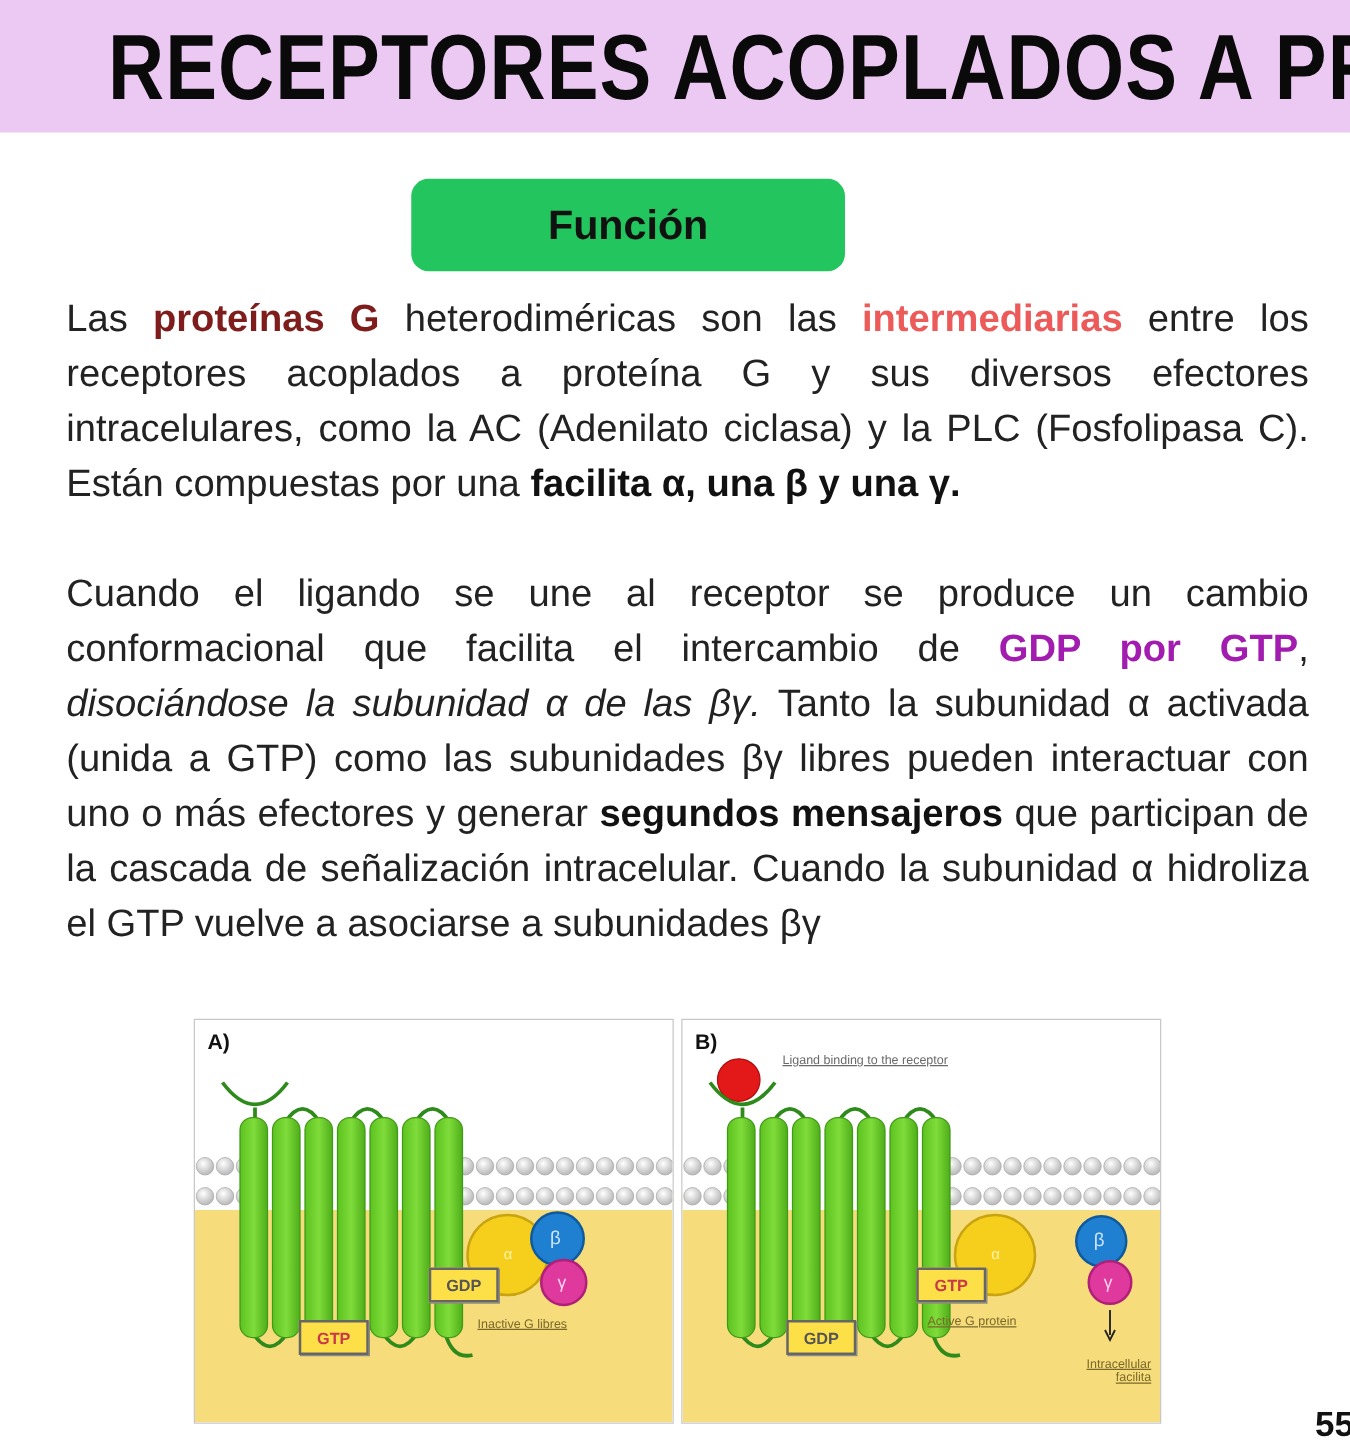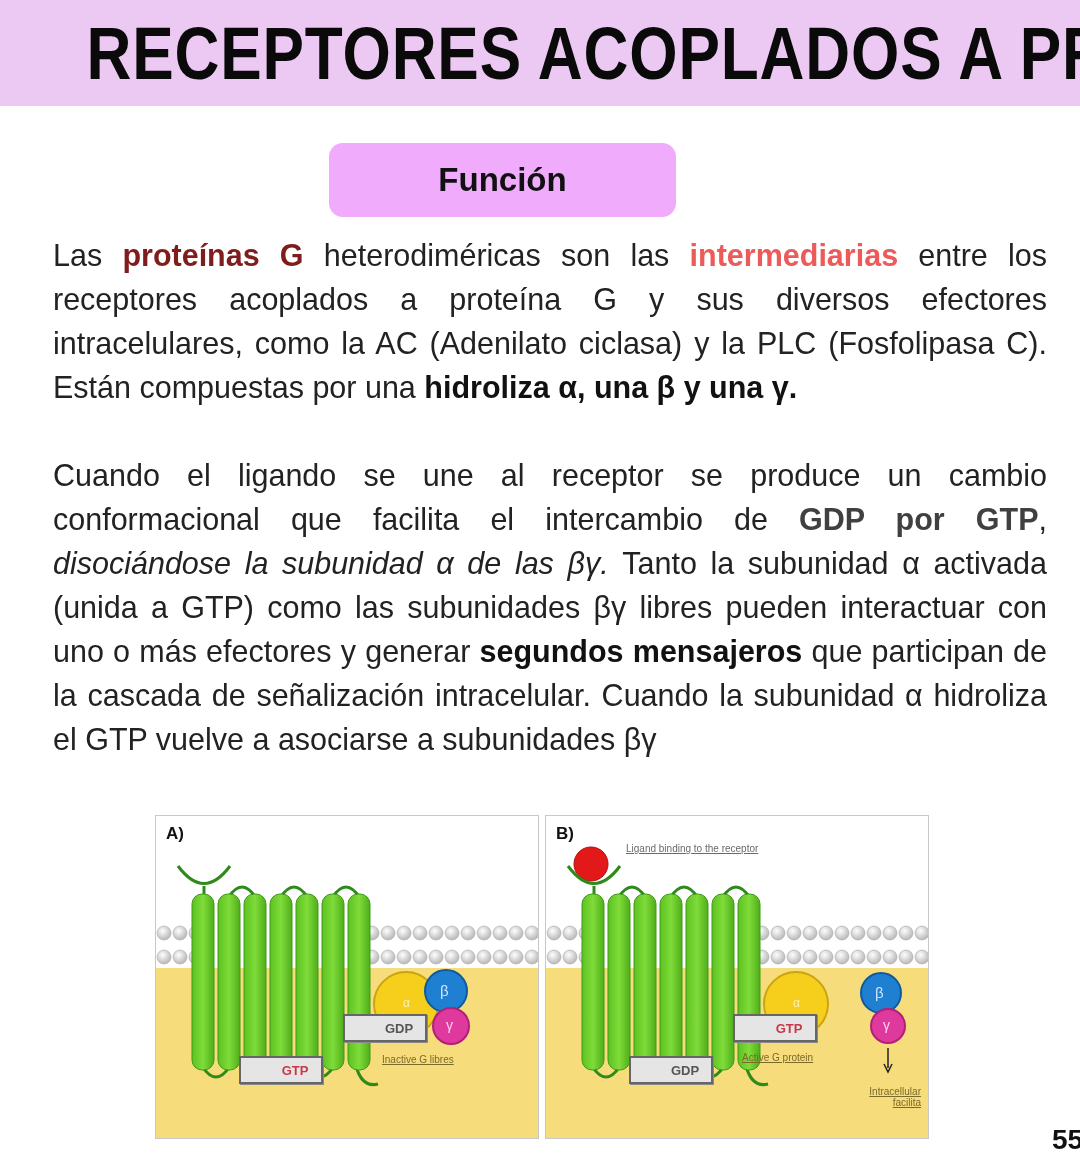--- a/index.html
+++ b/index.html
@@ -1,53 +1,53 @@
 <!DOCTYPE html>
 <html><head>
 <meta charset="utf-8">
 <style>
   html, body { margin:0; padding:0; }
   body { width:1080px; height:1164px; background:#ffffff; position:relative; overflow:hidden; font-family:"DejaVu Sans", sans-serif; color:#1a1a1a; }
   .header { position:absolute; left:0; top:0; width:1080px; height:106px; background:#ecc9f3; }
   .title { position:absolute; left:0; top:8px; width:1080px; text-align:center; font-family:"Liberation Sans", sans-serif; font-weight:bold; font-size:74px; line-height:92px; letter-spacing:1px; color:#0a0a0a; transform:scaleX(0.84); transform-origin:center; white-space:nowrap; }
-  .section-pill { position:absolute; left:329px; top:143px; width:347px; height:74px; background:#f0abfc; border-radius:14px; display:flex; align-items:center; justify-content:center; }
+  .section-pill { position:absolute; left:329px; top:143px; width:347px; height:74px; background:#22c55e; border-radius:14px; display:flex; align-items:center; justify-content:center; }
   .section-pill span { font-family:"Liberation Sans", sans-serif; font-weight:bold; font-size:33px; color:#111; }
   .para { position:absolute; left:53px; width:994px; font-family:"Liberation Sans", sans-serif; font-size:30.5px; line-height:44px; text-align:justify; color:#222; }
   .p1 { top:233px; }
   .p2 { top:453px; }
   .orange { color:#7f1d1d; font-weight:bold; }
   .red { color:#ec5a5a; font-weight:bold;margin-top:36px; }
-  .purple { color:#404040; font-weight:bold; }
+  .purple { color:#a21caf; font-weight:bold; }
   .b { font-weight:bold; color:#111; }
   .i { font-style:italic; }
   .page-num { position:absolute; left:1052px; top:1124px; font-family:Liberation Sans, sans-serif; font-weight:bold; font-size:28px; color:#111; }
   .panel { position:absolute; top:815px; width:382px; height:322px; border:1px solid #c8c8c8; background:#fff; overflow:hidden; }
   .panel-a { left:155px; }
   .panel-b { left:545px; }
   .panel svg { position:absolute; left:0; top:0; }
   .lbl { position:absolute; font-family:"Liberation Sans", sans-serif; }
   .panel-letter { font-weight:bold; font-size:17px; color:#111; left:10px; top:8px; }
   .small-cap { font-size:10px; color:#7a6a2a;text-decoration:underline; }
-  .nuc-box { position:absolute; width:52px; height:24px; background:#e5e5e5; border:2px solid #666; box-shadow:1px 1px 0 #8a8a8a; display:flex; align-items:center; justify-content:center; font-family:"Liberation Sans", sans-serif; font-size:13px; font-weight:bold;padding-left:28px; }
+  .nuc-box { position:absolute; width:52px; height:24px; background:#fde047; border:2px solid #666; box-shadow:1px 1px 0 #8a8a8a; display:flex; align-items:center; justify-content:center; font-family:"Liberation Sans", sans-serif; font-size:13px; font-weight:bold; }
   .nuc-gdp { color:#555; }
   .nuc-gtp { color:#c8384b; }
 </style>
 </head>
 <body>
 
 <div class="header">
   <div class="title">RECEPTORES ACOPLADOS A PROTEÍNA G</div>
 </div>
 
 <div class="section-pill">
   <span>Función</span>
 </div>
 
 <div class="para p1">
-  <span>Las </span><span class="orange">proteínas G</span><span> heterodiméricas son las </span><span class="red">intermediarias</span><span> entre los receptores acoplados a proteína G y sus diversos efectores intracelulares, como la AC (Adenilato ciclasa) y la PLC (Fosfolipasa C). Están compuestas por una </span><span class="b">hidroliza α, una β y una γ.</span>
+  <span>Las </span><span class="orange">proteínas G</span><span> heterodiméricas son las </span><span class="red">intermediarias</span><span> entre los receptores acoplados a proteína G y sus diversos efectores intracelulares, como la AC (Adenilato ciclasa) y la PLC (Fosfolipasa C). Están compuestas por una </span><span class="b">facilita α, una β y una γ.</span>
 </div>
 
 <div class="para p2">
   <span>Cuando el ligando se une al receptor se produce un cambio conformacional que facilita el intercambio de </span><span class="purple">GDP por GTP</span><span>, </span><span class="i">disociándose la subunidad α de las βγ.</span><span> Tanto la subunidad α activada (unida a GTP) como las subunidades βγ libres pueden interactuar con uno o más efectores y generar </span><span class="b">segundos mensajeros</span><span> que participan de la cascada de señalización intracelular. Cuando la subunidad α hidroliza el GTP vuelve a asociarse a subunidades βγ</span>
 </div>
 
 <div class="panel panel-a">
   <svg width="382" height="322" viewBox="0 0 382 322">
     <defs>
       <radialGradient id="lipA" cx="40%" cy="35%" r="60%">

